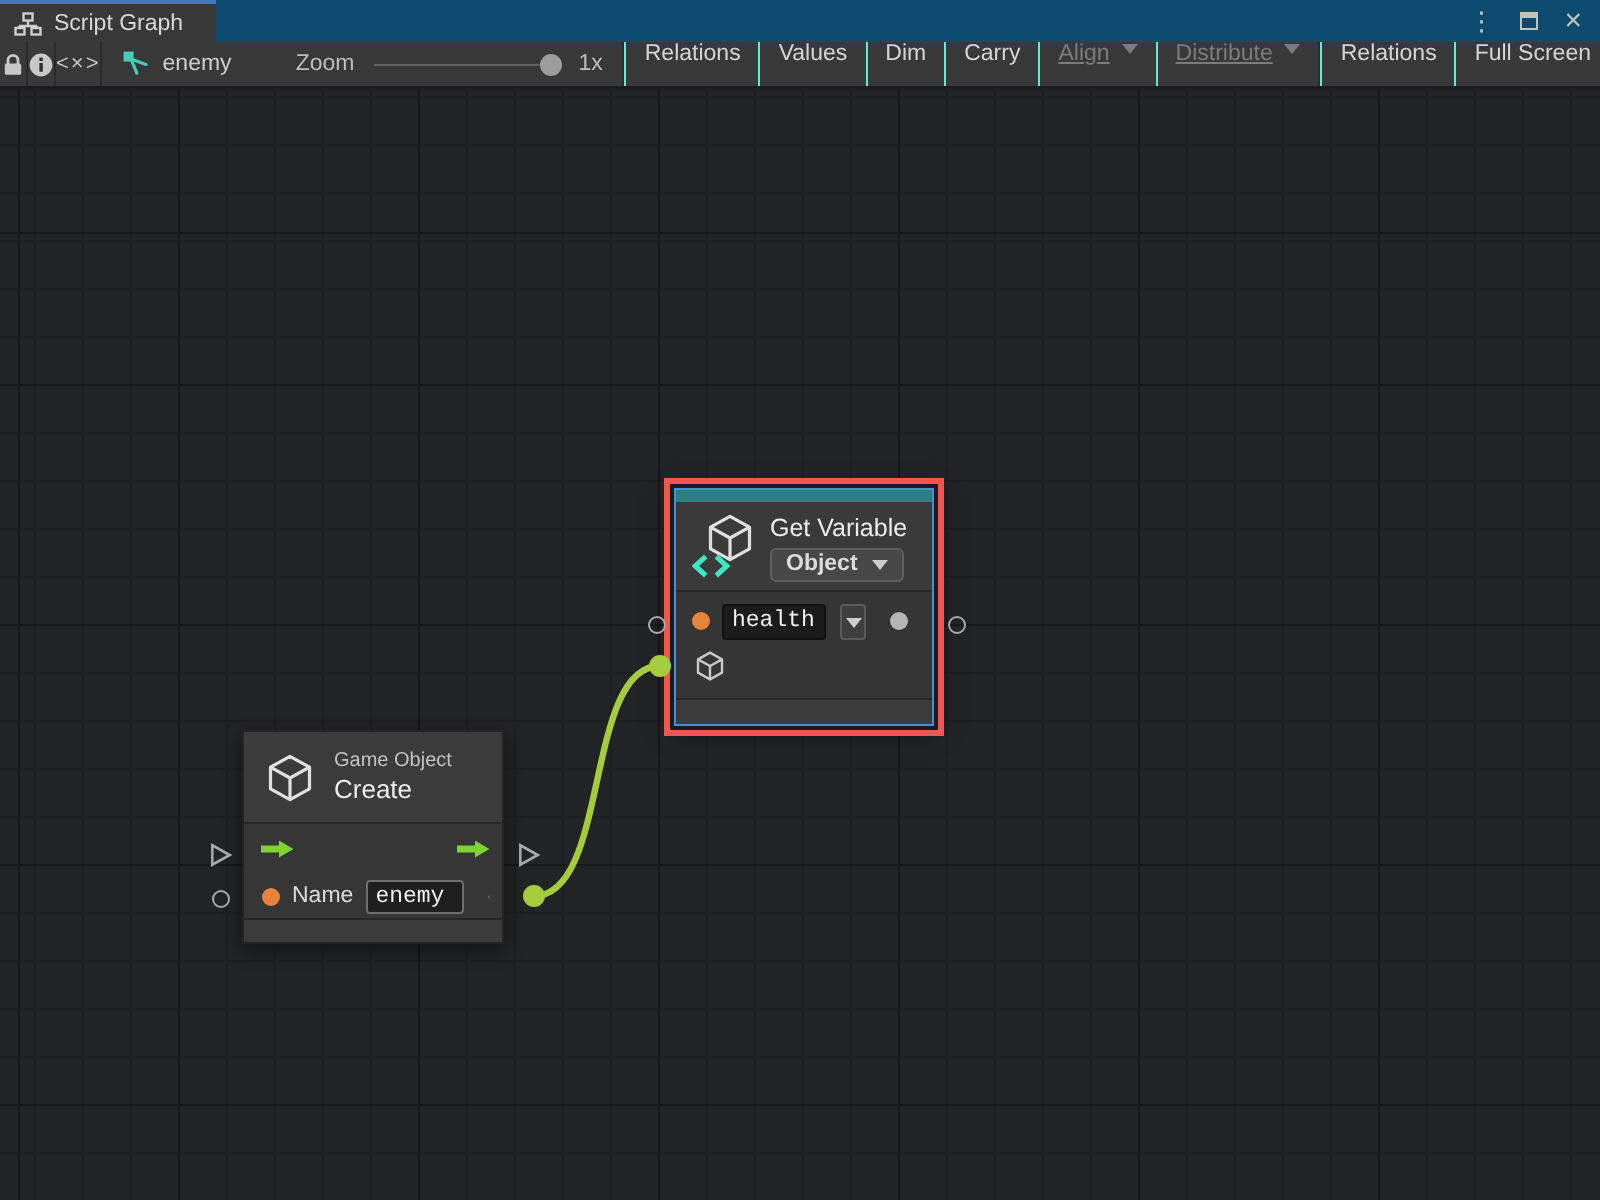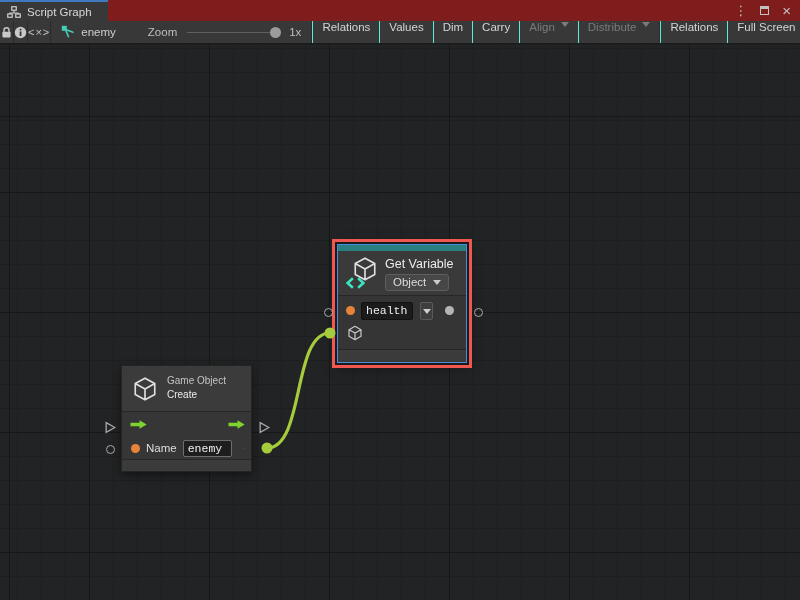--- a/index.html
+++ b/index.html
@@ -1,40 +1,40 @@
 <!DOCTYPE html>
 <html><head>
 <meta charset="utf-8">
 <style>
   * { margin:0; padding:0; box-sizing:border-box; }
   html,body { width:800px; height:600px; overflow:hidden; }
   body { font-family:"Liberation Sans", sans-serif; background:#232323; -webkit-font-smoothing:antialiased; }
 
   
-  .titlebar { height:21px; background:#7f1d1d; display:flex; align-items:stretch; }
+  .titlebar { height:21px; background:#0c4a6e; display:flex; align-items:stretch; }
   .tab { display:flex; align-items:center; gap:6px; padding:0 16px 0 7px;
          background:#383838; border-top:2px solid #3E79BE; color:#D8D8D8; font-size:11.5px; }
   .titlebar-spacer { flex:1; }
   .win-controls { display:flex; align-items:center; gap:13px; padding-right:9px; color:#C2C2C2; }
   .glyph { font-size:13px; line-height:1; }
   .maxbox { width:9px; height:9px; border:1px solid #C2C2C2; border-top-width:3px; }
 
   
   .toolbar { height:23px; background:#383838; display:flex; align-items:stretch; font-size:11.5px;
              color:#D5D5D5; border-bottom:1px solid #1B1B1B; }
   .tcell { display:flex; align-items:center; justify-content:center; border-right:1px solid #2B2B2B; }
   .tcell.w-lock { width:22px; } .tcell.w-info { width:27px; } .tcell.w-code { width:68px; color:#C6C6C6; font-size:11px; letter-spacing:1px; }
   .tcell.grow { flex:1; justify-content:flex-start; padding:0 10px; border-right:1px solid #2B2B2B; }
   .crumb { display:flex; align-items:center; gap:6px; color:#CFCFCF; }
   .zoom-wrap { display:flex; align-items:center; margin-left:32px; gap:10px; color:#BEBEBE; }
   .slider { position:relative; width:92px; height:11px; }
   .slider .track { position:absolute; left:0; right:0; top:5px; height:1px; background:#606060; }
   .slider .handle { position:absolute; right:-2px; top:0; width:11px; height:11px; border-radius:50%; background:#9C9C9C; }
   .tbtn { display:flex; gap:6px; padding:0 9px; border-left:1px solid #5eead4; cursor:default; white-space:nowrap; }
-  .tbtn.disabled { color:#7B7B7B; }
+  .tbtn.disabled { color:#7B7B7B;text-decoration:underline; }
   .tb-gap { width:7px; border-left:1px solid #2B2B2B; }
   .caret { width:0; height:0; border-left:4px solid transparent; border-right:4px solid transparent;
            border-top:5px solid currentColor; margin-top:1px; }
 
   
   .canvas { position:relative; width:800px; height:556px; background-color:#222325;
     background-image:
       repeating-linear-gradient(90deg,#171718 0,#171718 1px,transparent 1px,transparent 120px),
       repeating-linear-gradient(0deg,#171718 0,#171718 1px,transparent 1px,transparent 120px),
       repeating-linear-gradient(90deg,#1d1e20 0,#1d1e20 1px,transparent 1px,transparent 24px),
@@ -46,41 +46,41 @@
   
   .node { position:absolute; background:#363636; border:1px solid #242424;
           box-shadow:0 3px 9px rgba(0,0,0,.45); color:#E6E6E6; z-index:3; }
   .node .divider { height:1px; background:#272727; }
   .node .footer { background:#3B3B3B; }
 
   
   #node-gameobject { left:121px; top:321px; width:131px; }
   #node-gameobject .nheader { height:45px; background:#3B3B3B; display:flex; align-items:center; gap:9px; padding:0 10px; }
   .h-small { font-size:10px; color:#C3C3C3; line-height:13px; }
-  .h-big { font-size:10px; color:#ECECEC; line-height:16px; }
+  .h-big { font-size:13px; color:#ECECEC; line-height:16px; }
   .flow-row { height:25px; display:flex; align-items:center; justify-content:space-between; padding:0 5px 0 7px; }
   .name-row { height:22px; display:flex; align-items:center; gap:6px; padding:0 6px 0 9px; }
   .name-label { font-size:11.5px; color:#DDDDDD; }
   .nfield { background:#1E1E1E; border:1px solid #6E6E6E; border-radius:2px; color:#EFEFEF;
             font-size:11.5px; font-family:Liberation Mono, monospace; padding:0 4px; outline:none; }
   .nfield.enemy { width:49px; height:17px; }
   #node-gameobject .footer { height:11px; }
 
   
   #node-getvariable { left:337px; top:200px; width:130px; border:1px solid #4A8BDC;
      box-shadow:0 0 0 2px #1A1B1C, 0 0 0 5px #F05750, 0 3px 12px rgba(0,0,0,.5); }
   .teal-strip { height:6px; background:#2A7F80; }
   #node-getvariable .nheader { height:44px; background:#3A3A3A; display:flex; align-items:flex-start; gap:7px; padding:5px 8px 0 9px; }
   .cubecode { position:relative; width:31px; height:33px; flex:none; }
   .cubecode svg.cube { position:absolute; top:0; right:0; }
   .cubecode svg.brackets { position:absolute; left:-1px; bottom:0; }
   .gv-col { display:flex; flex-direction:column; align-items:flex-start; gap:2px; }
   .gv-title { font-size:12.5px; color:#ECECEC; line-height:15px; margin-top:1px; }
   .dropdown { display:inline-flex; align-items:center; gap:7px; background:#474747; border:1px solid #5E5E5E;
-              border-radius:3px; padding:1px 7px 2px 7px; font-size:11.5px; color:#DDDDDD; }
+              border-radius:3px; padding:1px 7px 2px 7px; font-size:11.5px; color:#DDDDDD;font-weight:bold; }
   .gv-body { padding:5px 8px 8px 8px; background:#353535; }
   .var-row { display:flex; align-items:center; gap:6px; height:19px; }
   .nfield.health { width:52px; height:18px; background:#1B1B1B; border:1px solid #111111; }
   .dd-btn { width:19px; height:18px; margin-left:1px; background:#3E3E3E; border:1px solid #5A5A5A;
             border-radius:2px; display:flex; align-items:center; justify-content:center; color:#CFCFCF; }
   .spacer { flex:1; }
   .cube-row { margin:5px 0 0 1px; height:16px; display:flex; align-items:center; }
   #node-getvariable .footer { height:12px; }
 
   

